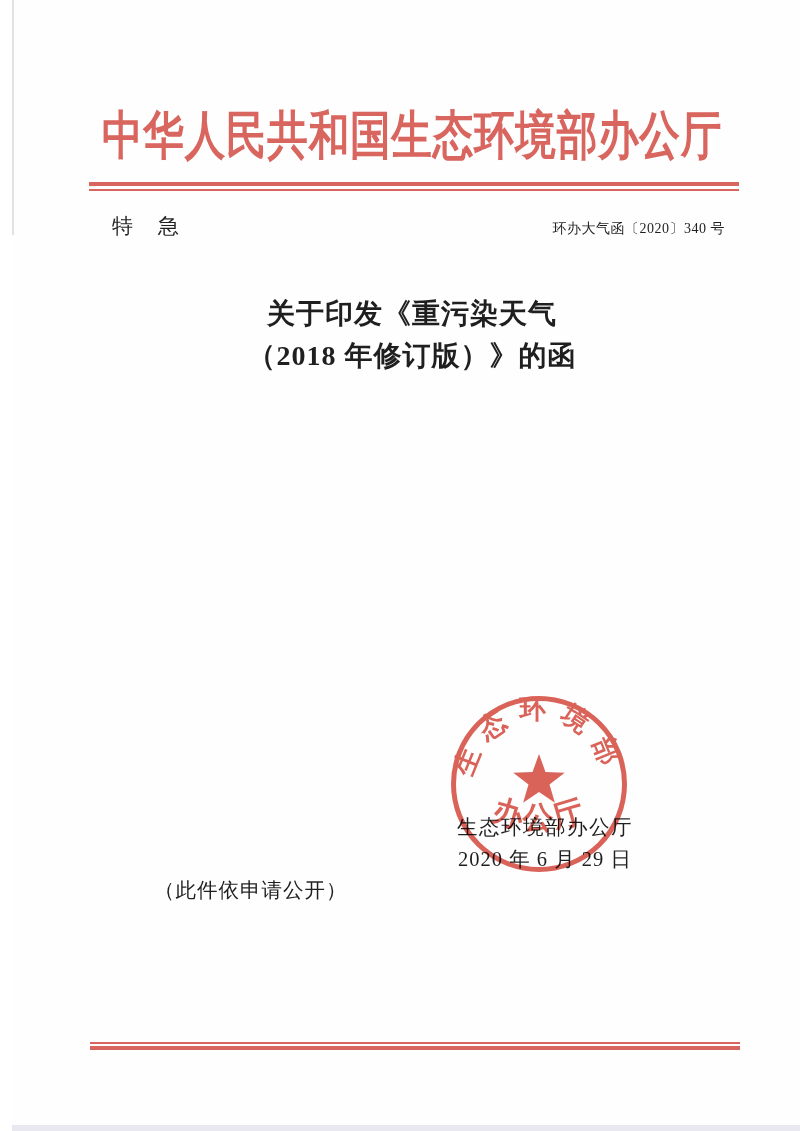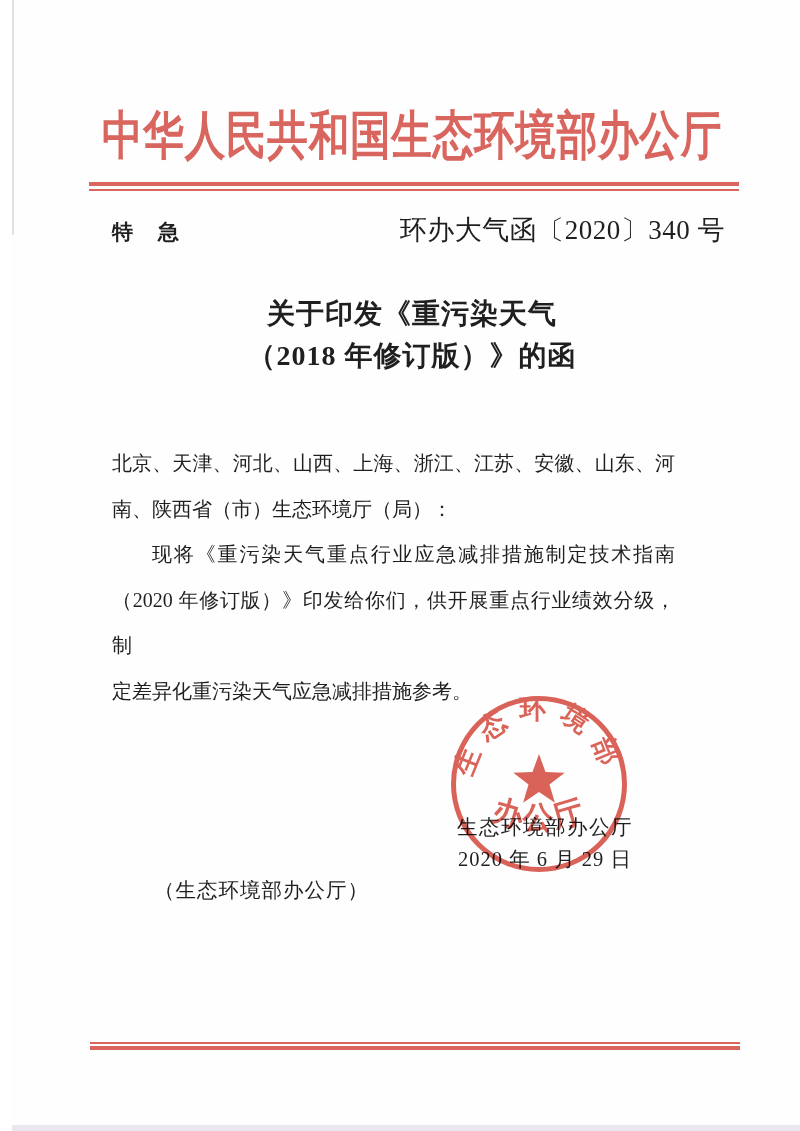--- a/index.html
+++ b/index.html
@@ -27,22 +27,22 @@
   .rule-top .thick{height:4px;background:var(--rule_red);}
   .rule-top .thin{height:1.5px;background:var(--rule_red);margin-top:3px;}
   .rule-bottom{position:absolute;top:1042px;left:78px;width:650px;}
   .rule-bottom .thin{height:1.5px;background:var(--rule_red);}
   .rule-bottom .thick{height:3.5px;background:var(--rule_red);margin-top:2.5px;}
   
   .meta{
     position:absolute;top:212px;left:100px;width:613px;
     display:flex;justify-content:space-between;align-items:baseline;
   }
-  .urgency{font-size:21px;font-weight:bold;letter-spacing:2px;white-space:pre;text-align:right;}
-  .refno{font-size:27px;letter-spacing:0.5px;white-space:nowrap;}
+  .urgency{font-size:21px;font-weight:normal;letter-spacing:2px;white-space:pre;text-align:right;}
+  .refno{font-size:14px;letter-spacing:0.5px;white-space:nowrap;}
   
   .doc-title{
     position:absolute;top:293px;left:0;width:800px;text-align:center;
     font-size:28px;line-height:41.5px;font-weight:bold;letter-spacing:1px;
   }
   
   .body-text{
     position:absolute;top:441px;left:100px;width:563px;
     font-size:20px;line-height:45.5px;
   }
@@ -103,47 +103,40 @@
   <div class="meta">
     <span class="urgency">特　急</span>
     <span class="refno">环办大气函〔2020〕340 号</span>
   </div>
 
   <div class="doc-title">
     <div>关于印发《重污染天气</div>
     <div>（2018 年修订版）》的函</div>
   </div>
 
-  <div class="body-text">
-    <div class="line j">北京、天津、河北、山西、上海、浙江、江苏、安徽、山东、河</div>
-    <div class="line">南、陕西省（市）生态环境厅（局）：</div>
-    <div class="line j indent">现将《重污染天气重点行业应急减排措施制定技术指南</div>
-    <div class="line j">（2020 年修订版）》印发给你们，供开展重点行业绩效分级，制</div>
-    <div class="line">定差异化重污染天气应急减排措施参考。</div>
-  </div>
 
   <div class="issuer">生态环境部办公厅</div>
   <div class="issue-date">2020 年 6 月 29 日</div>
 
   <svg class="seal" viewBox="-100 -100 200 200" xmlns="http://www.w3.org/2000/svg">
     <defs>
       <path id="arcTop" d="M -62 23 A 66 66 0 1 1 62 23" fill="none"></path>
       <path id="arcBottom" d="M -50 33 A 115 115 0 0 0 50 33" fill="none"></path>
     </defs>
     <circle cx="0" cy="0" r="85.5" fill="none" stroke="#d8564b" stroke-width="5"></circle>
     <polygon fill="#d8564b" points="0,-30 6.5,-12 25.7,-11.3 10.5,0.4 15.9,18.8 0,8 -15.9,18.8 -10.5,0.4 -25.7,-11.3 -6.5,-12"></polygon>
     <text font-size="27" letter-spacing="12" text-anchor="middle">
       <textPath href="#arcTop" startOffset="50%">生态环境部</textPath>
     </text>
     <text font-size="31" letter-spacing="2" text-anchor="middle">
       <textPath href="#arcBottom" startOffset="50%">办公厅</textPath>
     </text>
   </svg>
 
-  <div class="disclosure">（生态环境部办公厅）</div>
+  <div class="disclosure">（此件依申请公开）</div>
 
   <div class="rule-bottom">
     <div class="thin"></div>
     <div class="thick"></div>
   </div>
 
   <div class="edge-right"></div>
   <div class="edge-bottom"></div>
   <div class="edge-left"></div>
 

